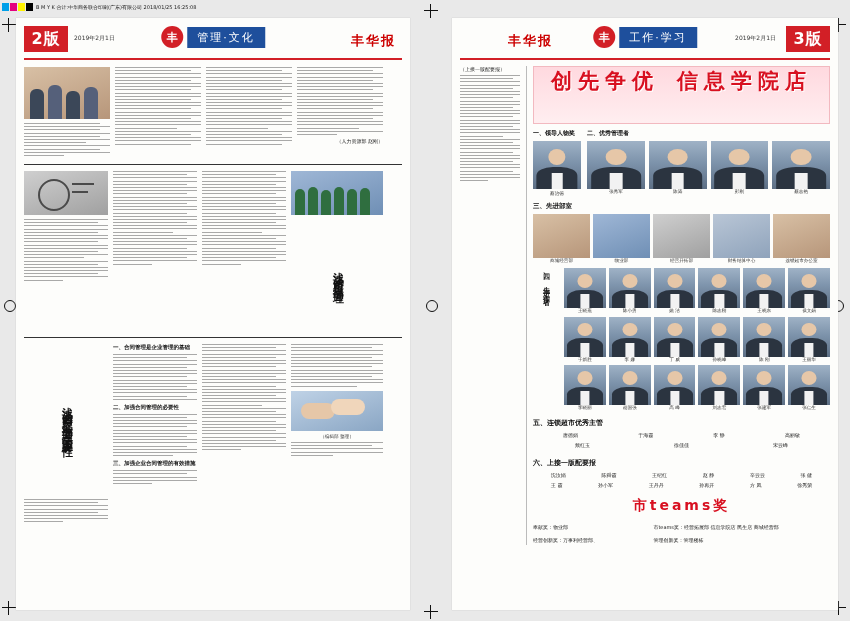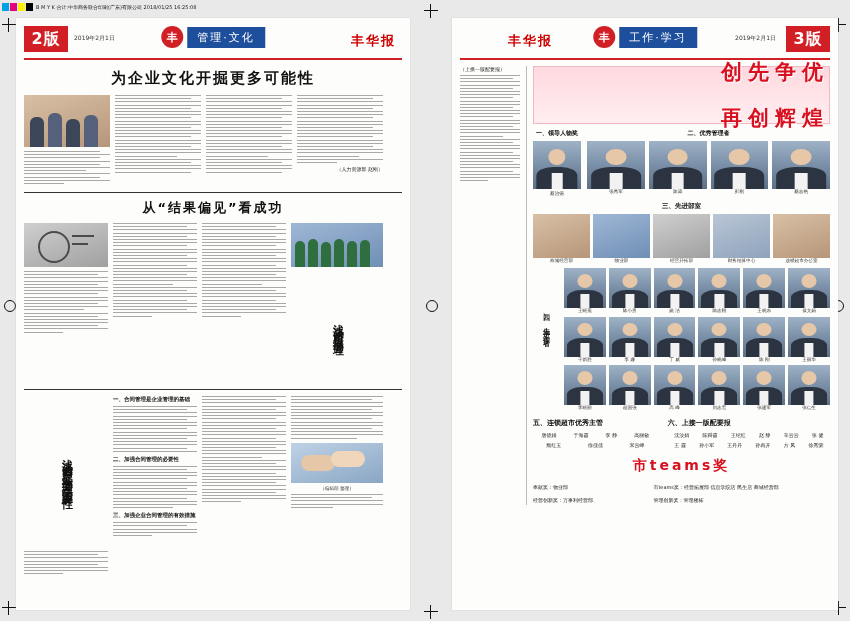--- a/index.html
+++ b/index.html
@@ -52,21 +52,21 @@
   .portrait{background:linear-gradient(180deg,#9fb2c6 0%,#7d93ab 45%,#5d6f85 100%);position:relative;overflow:hidden;}
   .portrait .head{position:absolute;left:50%;top:16%;transform:translateX(-50%);width:36%;height:34%;border-radius:50%;background:#e6c7a8;}
   .portrait .body{position:absolute;left:50%;bottom:0;transform:translateX(-50%);width:86%;height:46%;background:#2b3440;border-radius:40% 40% 0 0;}
   .portrait .shirt{position:absolute;left:50%;bottom:0;transform:translateX(-50%);width:22%;height:34%;background:#f2f2f2;}
 
   .redbanner{background:linear-gradient(180deg,#ffd9df,#ffeef0);}
   .bigred{color:#d81020;font-weight:bold;letter-spacing:6px;text-shadow:1px 1px 0 #fff;}
 
   .namerow{display:flex;justify-content:space-around;font-size:5px;color:#222;}
   .capt{font-size:4.6px;color:#333;text-align:center;line-height:1.2;}
-  .sechdr{font-size:7px;font-weight:bold;color:#111;text-align:center;}
+  .sechdr{font-size:7px;font-weight:bold;color:#111;text-align:left;}
   .award{color:#d81020;font-weight:bold;letter-spacing:3px;text-align:center;}
   .footerbox{font-size:5px;color:#222;line-height:1.5;}
   .vline{width:1px;background:#bbb;}
 </style>
 </head>
 <body>
 
 <div class="sheet">
 
   <div class="colorbar">
@@ -93,21 +93,20 @@
       <div class="masthead">
         <div class="bignum">2版</div>
         <div class="mdate" style="left:50px;">2019年2月1日</div>
         <div class="mcenter">
           <div class="logoball">丰</div>
           <div class="secname">管理·文化</div>
         </div>
         <div class="paperlogo" style="right:6px;top:8px;">丰华报</div>
       </div>
 
-      <div class="headline" style="font-size:15px;margin-top:9px;">为企业文化开掘更多可能性</div>
 
       <div style="display:flex;gap:5px;margin-top:7px;">
         <div style="width:86px;">
           <div class="photo warm" style="height:52px;">
             <div style="position:absolute;left:6px;bottom:0;width:14px;height:30px;background:#3b4758;border-radius:6px 6px 0 0;"></div>
             <div style="position:absolute;left:24px;bottom:0;width:14px;height:34px;background:#55607a;border-radius:6px 6px 0 0;"></div>
             <div style="position:absolute;left:42px;bottom:0;width:14px;height:28px;background:#3b4758;border-radius:6px 6px 0 0;"></div>
             <div style="position:absolute;left:60px;bottom:0;width:14px;height:32px;background:#55607a;border-radius:6px 6px 0 0;"></div>
           </div>
           <div class="lines" style="margin-top:4px;">
@@ -200,21 +199,20 @@
             <div class="tl"></div>
             <div class="tl s"></div>
           <div class="tl"></div>
             <div class="tl xs"></div>
           <div style="text-align:right;font-size:5px;color:#222;margin-top:3px;">（人力资源部 赵刚）</div>
         </div>
       </div>
 
       <div style="height:1px;background:#333;margin:6px 0 0;"></div>
 
-      <div class="headline" style="font-size:13px;margin-top:6px;">从“结果偏见”看成功</div>
 
       <div style="display:flex;gap:5px;margin-top:6px;">
         <div style="width:84px;">
           <div class="photo grey" style="height:44px;">
             <div style="position:absolute;left:14px;top:8px;width:28px;height:28px;border:2px solid #4a4a4a;border-radius:50%;"></div>
             <div style="position:absolute;left:48px;top:12px;width:22px;height:2px;background:#4a4a4a;"></div>
             <div style="position:absolute;left:48px;top:20px;width:16px;height:2px;background:#4a4a4a;"></div>
           </div>
           <div class="lines" style="margin-top:4px;">
             <div class="tl"></div>
@@ -498,23 +496,23 @@
               <div class="tl"></div>
               <div class="tl"></div>
               <div class="tl xs"></div>
           </div>
         </div>
 
         <div class="vline"></div>
 
         <div style="flex:1;">
 
-          <div class="redbanner" style="height:56px;position:relative;border:1px solid #f2b9c0;display:flex;align-items:flex-end;justify-content:center;gap:18px;flex-direction:column;">
+          <div class="redbanner" style="height:56px;position:relative;border:1px solid #f2b9c0;display:flex;align-items:flex-start;justify-content:center;gap:18px;">
             <div class="bigred" style="font-size:21px;">创先争优</div>
-            <div class="bigred" style="font-size:21px;">再创辉煌</div>
+            <div class="bigred" style="font-size:21px;">信息学院店</div>
           </div>
 
           <div style="display:flex;margin-top:5px;gap:6px;">
             <div style="width:48px;text-align:center;">
               <div class="sechdr" style="font-size:6px;">一、领导人物奖</div>
               <div class="portrait" style="height:48px;margin-top:3px;">
                 <div class="head"></div>
                   <div class="body"></div>
                   <div class="shirt"></div>
               </div>
@@ -734,21 +732,21 @@
                       <div class="head"></div>
                       <div class="body"></div>
                       <div class="shirt"></div>
                     </div>
                     <div class="capt">张仁生</div>
                   </div>
               </div>
             </div>
           </div>
 
-          <div style="display:flex;gap:10px;margin-top:7px;">
+          <div style="display:flex;gap:10px;margin-top:7px;flex-direction:column;">
             <div style="flex:1;">
               <div class="sechdr" style="font-size:7px;text-align:left;">五、连锁超市优秀主管</div>
               <div class="namerow" style="margin-top:4px;">
                 <span>唐德娟</span>
                 <span>于海霞</span>
                 <span>李 静</span>
                 <span>高丽敏</span>
               </div>
               <div class="namerow" style="margin-top:4px;">
                 <span>戴红玉</span>

